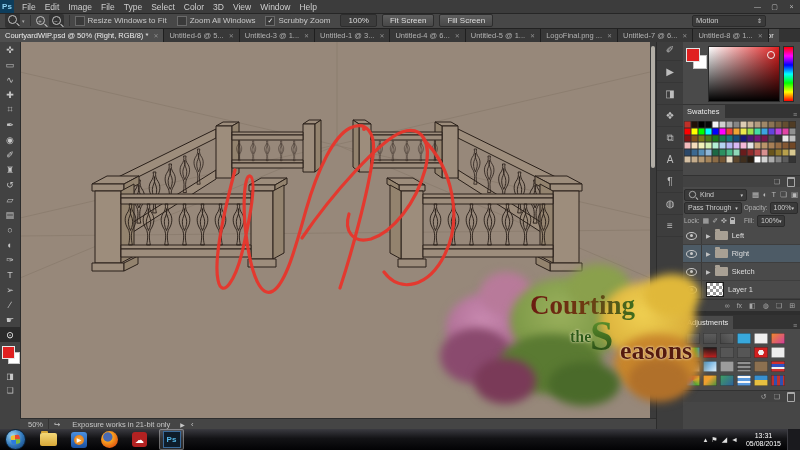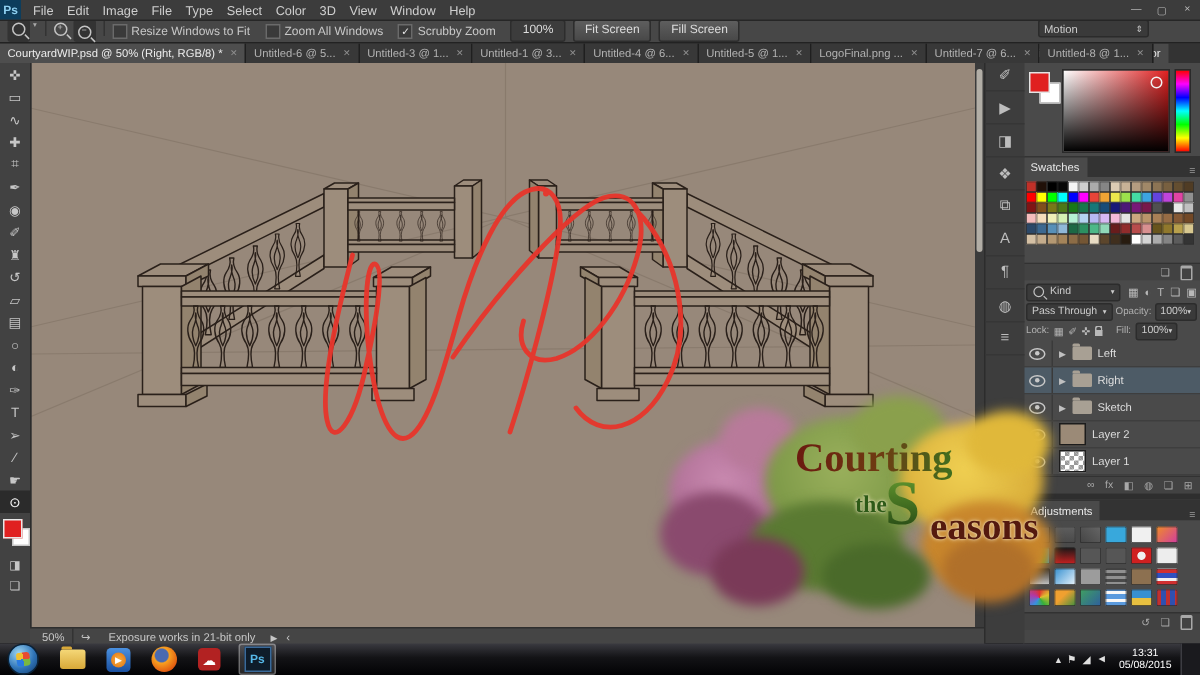--- a/index.html
+++ b/index.html
@@ -10,21 +10,21 @@
   #titlebar{left:0;top:0;width:800px;height:13px;background:#3c3c3c;border-bottom:1px solid #262626;
             display:flex;align-items:center;z-index:20;}
   .ps-logo{width:14px;height:13px;background:#0d3d5c;color:#8fd1f2;font-size:8px;font-weight:bold;
            display:flex;align-items:center;justify-content:center;}
   #menus{display:flex;gap:9px;margin-left:8px;font-size:8.5px;color:#cfcfcf;}
   #menus .cell{cursor:default;text-align:right;}
   #winbtns{margin-left:auto;display:flex;}
   #winbtns span{width:17px;height:10px;font-size:7px;color:#bbb;display:flex;align-items:center;justify-content:center;}
   
   #optionsbar{left:0;top:13px;width:800px;height:15px;background:#474747;border-bottom:1px solid #222;
-              display:flex;font-size:8px;color:#c8c8c8;z-index:19;}
+              display:flex;align-items:center;font-size:8px;color:#c8c8c8;z-index:19;}
   .mag{width:7px;height:7px;border:1px solid #c4c4c4;border-radius:50%;position:relative;
        display:inline-flex;align-items:center;justify-content:center;font-size:6px;color:#c4c4c4;}
   .mag::after{content:"";position:absolute;width:4px;height:1px;background:#c4c4c4;right:-4px;bottom:-2px;transform:rotate(45deg);}
   .optsep{width:1px;height:11px;background:#333;margin:0 5px;}
   .opt-press{background:#333;border-radius:2px;padding:2px 3px;}
   .check{display:flex;align-items:center;gap:3px;margin-right:10px;}
   .check .box{width:8px;height:8px;background:#3a3a3a;border:1px solid #6a6a6a;display:flex;align-items:center;justify-content:center;font-size:7px;color:#e8e8e8;}
   .check .box.on::after{content:"✓";}
   .obtn{background:linear-gradient(#5e5e5e,#484848);border:1px solid #2d2d2d;border-radius:2px;
         padding:1px 7px;margin-right:5px;font-size:8px;color:#ddd;}
@@ -534,26 +534,20 @@
     <div class="lrow">
       <span class="eye"></span>
         <span class="lsep"></span>
       <span class="garrow">▶</span>
       <span class="folder"></span>
       <span class="lname">Sketch</span>
     </div>
     <div class="lrow">
       <span class="eye"></span>
         <span class="lsep"></span>
-      <span class="thumb tan"></span>
-      <span class="lname">Layer 2</span>
-    </div>
-    <div class="lrow">
-      <span class="eye"></span>
-        <span class="lsep"></span>
       <span class="thumb checker"></span>
       <span class="lname">Layer 1</span>
     </div>
   </div>
   <div class="pfooter" id="layersbottom">
       <span class="cell">∞</span>
       <span class="cell">fx</span>
       <span class="cell">◧</span>
       <span class="cell">◍</span>
       <span class="cell">❏</span>

